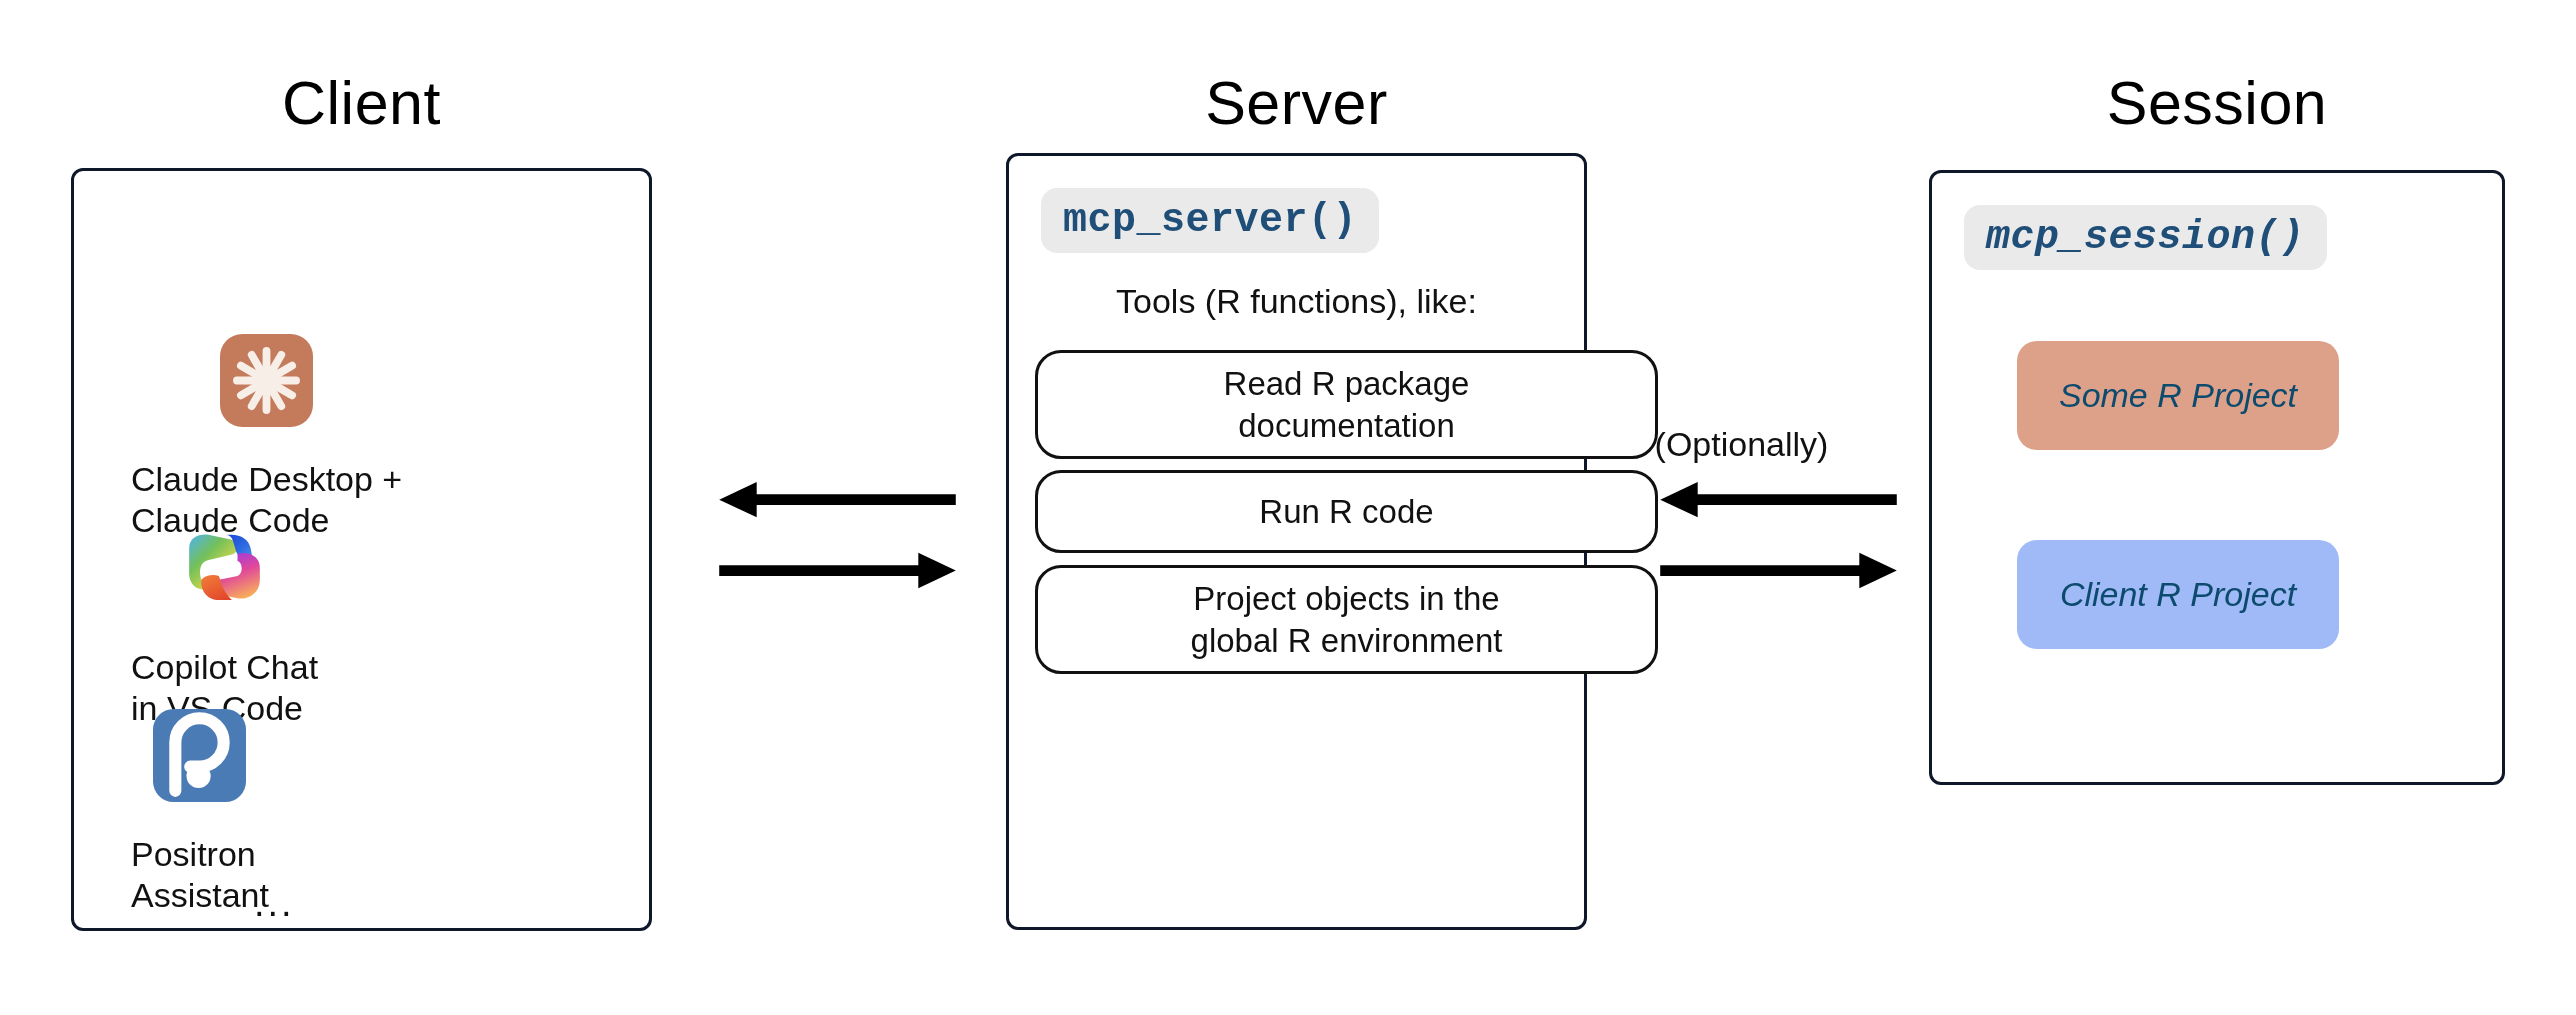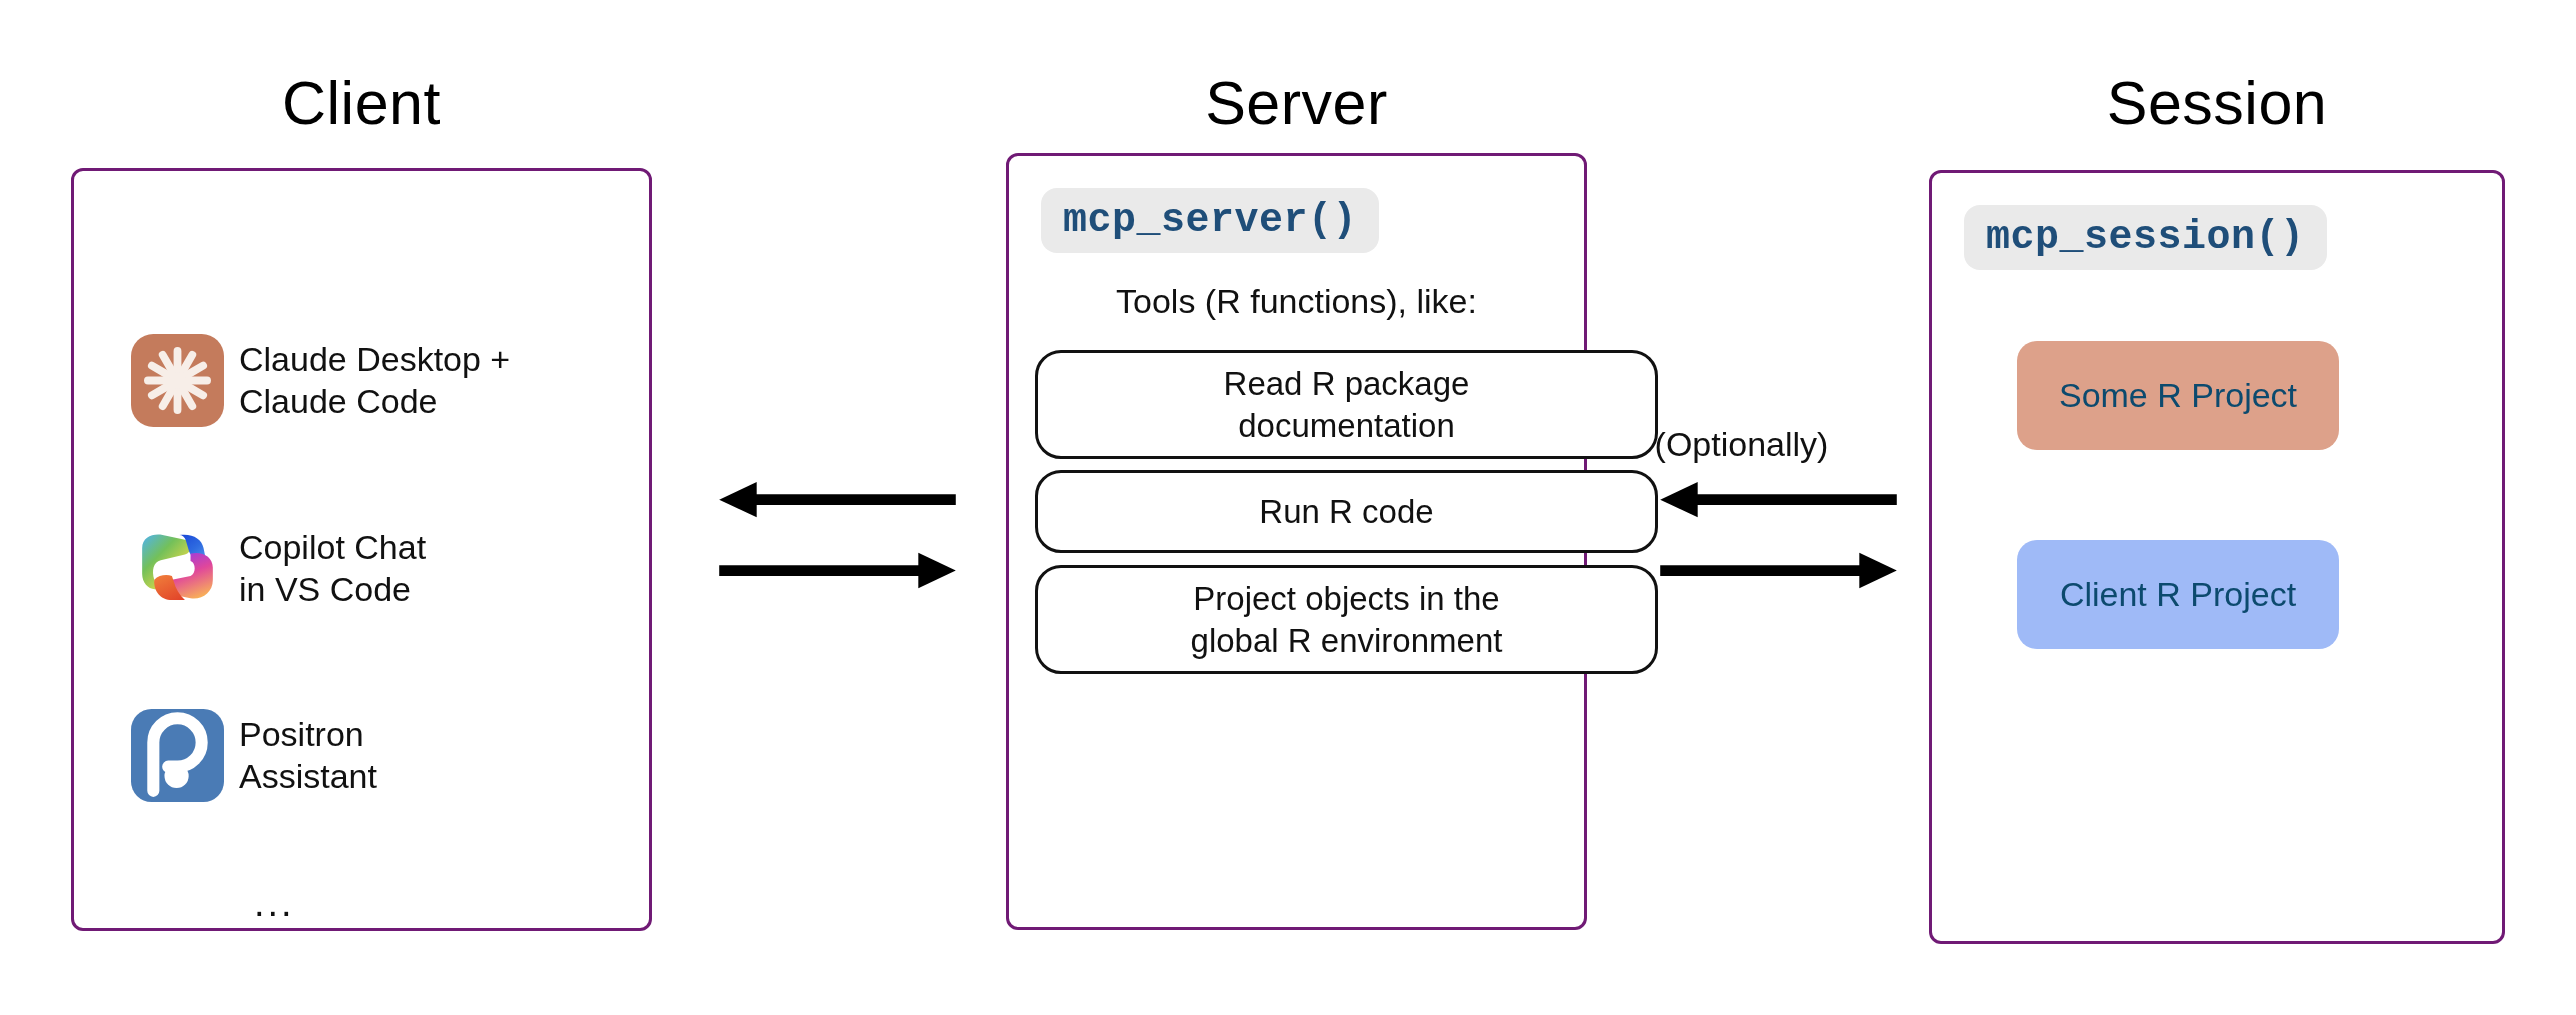--- a/index.html
+++ b/index.html
@@ -32,28 +32,28 @@
     line-height: 1;
     margin-top: 26px;
   }
   #title-client  { left: 71px;   top: 47px;  width: 581px; }
   #title-server  { left: 1006px; top: 47px;  width: 581px; }
   #title-session { left: 1929px; top: 47px;  width: 576px; }
 
   
   .panel {
     position: absolute;
-    border: 3px solid #701a75;
+    border: 3px solid #0f172a;
     border-radius: 12px;
     background: #ffffff;
     box-sizing: border-box;
   }
   #panel-client  { left: 71px;   top: 168px; width: 581px; height: 763px; }
   #panel-server  { left: 1006px; top: 153px; width: 581px; height: 777px; }
-  #panel-session { left: 1929px; top: 170px; width: 576px; height: 774px; }
+  #panel-session { left: 1929px; top: 170px; width: 576px; height: 615px; font-style: italic; }
 
   
   .code-chip {
     position: absolute;
     background: #eaeaea;
     border-radius: 16px;
     color: #1f4e79;
     font-family: "Liberation Mono", "DejaVu Sans Mono", monospace;
     font-size: 40px;
     font-weight: 700;
@@ -65,22 +65,23 @@
     height: 65px;
   }
   #chip-server  { left: 32px; top: 32px; }
   #chip-session { left: 32px; top: 32px; }
 
   
   .client-row {
     position: absolute;
     display: flex;
     align-items: center;
-    gap: 15px;
+    gap: 32px;
     left: 57px;
+    flex-direction: column;
   }
   .client-row .label {
     font-size: 34px;
     line-height: 1.22;
     color: #111;
     white-space: pre-line;
   }
   #row-claude   { top: 163px; }
   #row-copilot  { top: 351px; }
   #row-positron { top: 538px; }

